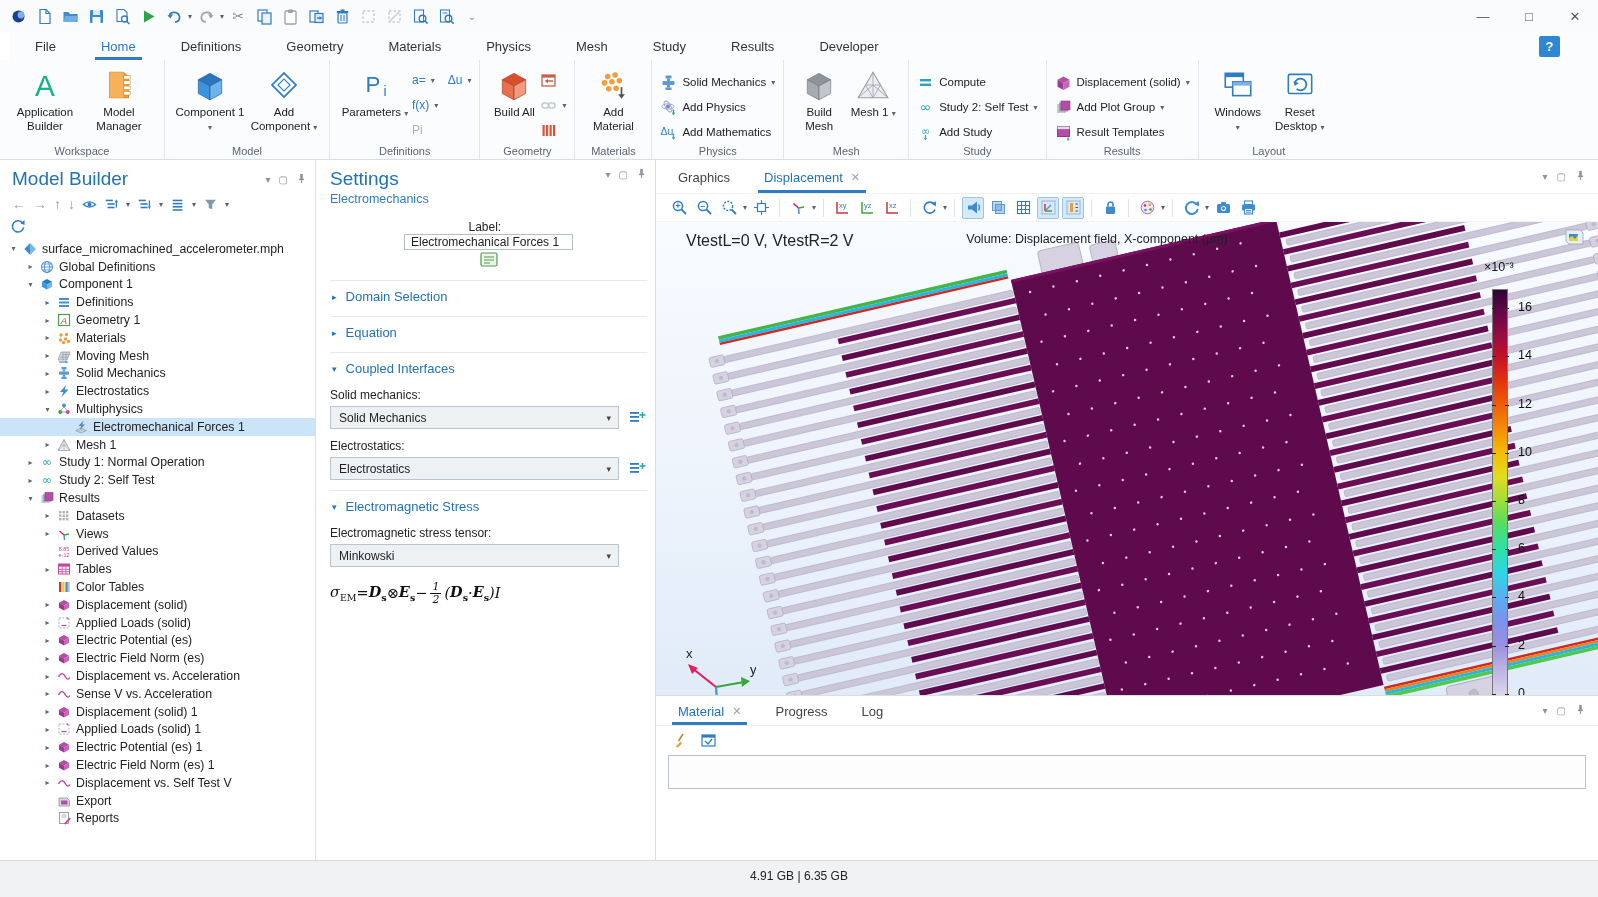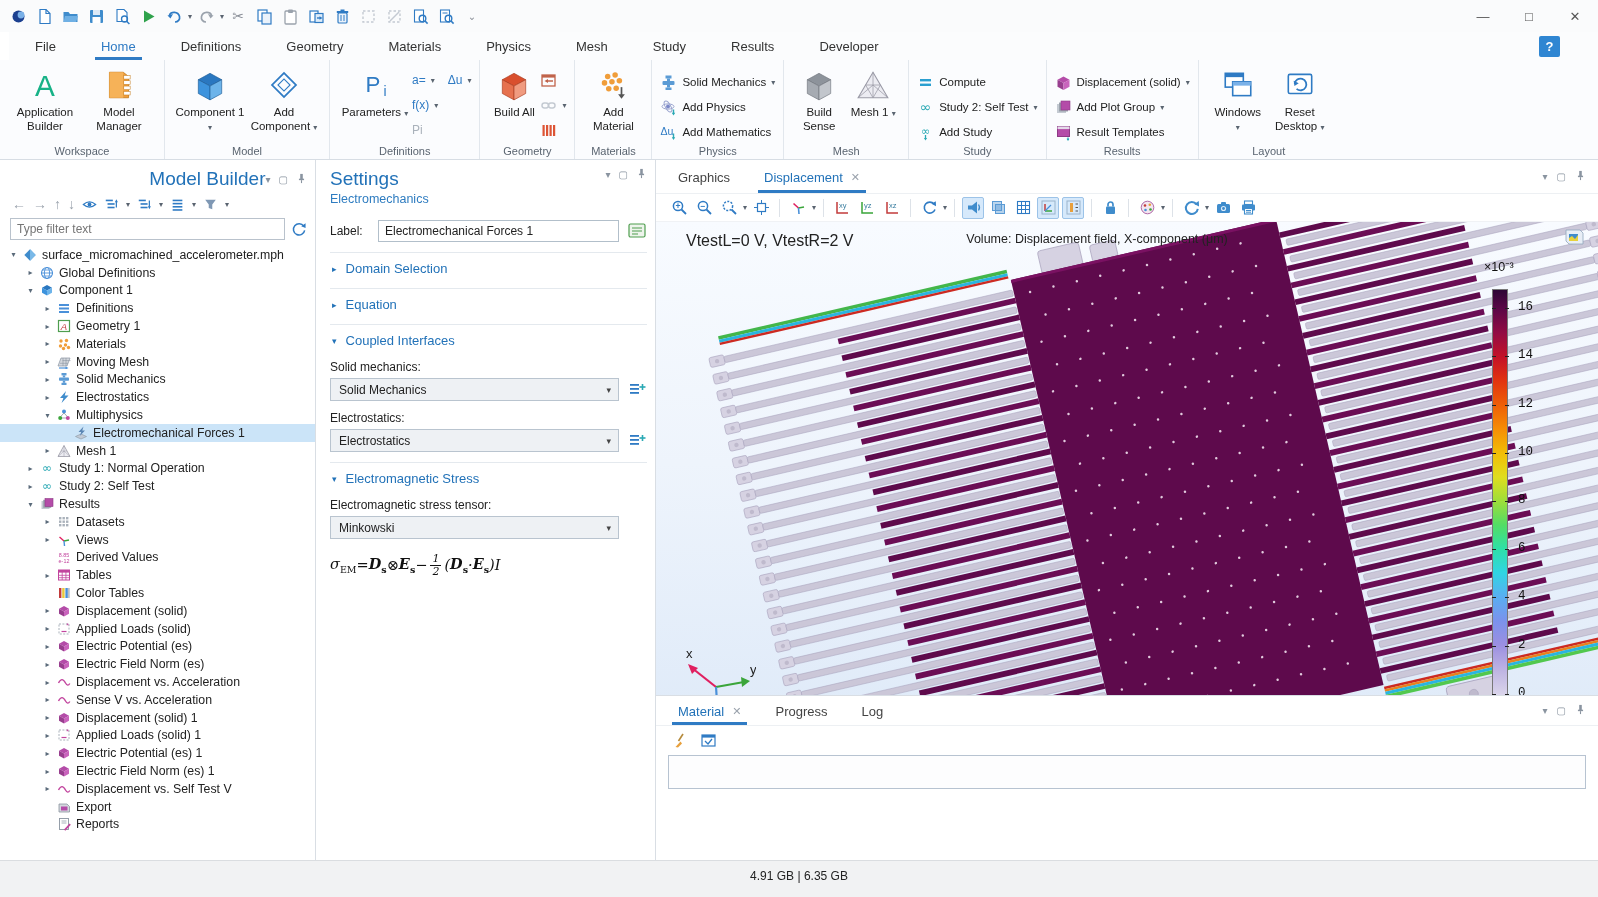--- a/index.html
+++ b/index.html
@@ -30,40 +30,40 @@
   .ric svg{width:100%;height:100%;}
   .rcol{display:flex;flex-direction:column;justify-content:flex-start;gap:3px;padding-top:4px;}
   .rrow{display:flex;align-items:center;gap:5px;height:22px;font-size:11.5px;color:#222;white-space:nowrap;}
   .rrow .sic{width:17px;height:17px;display:flex;align-items:center;justify-content:center;}
   .sic svg{width:17px;height:17px;}
   .chev{font-size:8px;color:#5a6470;}
   .rtxticon{color:#2f7bc4;font-size:12px;}
   .rtxticon.gray{color:#aab2bb;}
   
   .mbpanel{position:absolute;left:0;top:160px;width:316px;height:700px;background:#fff;border-right:1px solid #d9dee4;}
-  .panel-head{display:flex;align-items:center;padding:8px 8px 0 12px;text-align:right;}
+  .panel-head{display:flex;align-items:center;padding:8px 8px 0 12px;}
   .panel-title{font-size:19px;color:#2272b8;flex:1;}
   .corner-ics{display:flex;gap:8px;color:#8a94a0;font-size:10px;align-items:center;}
   .mbtools{display:flex;align-items:center;gap:7px;padding:6px 6px 4px 12px;color:#9aa2ac;font-size:13px;}
   .mbtools .tic{display:flex;align-items:center;}
   .mbtools svg{width:15px;height:15px;}
   .filter-row{display:flex;align-items:center;padding:2px 8px 4px 10px;gap:6px;}
   .filter-input{flex:1;height:22px;border:1px solid #b9c2cc;background:#fff;font-family:"Liberation Sans",sans-serif;font-size:12px;color:#888;padding:0 6px;}
   .tree{overflow:hidden;height:596px;padding-top:2px;}
   .trow{display:flex;align-items:center;height:17.8px;white-space:nowrap;font-size:12.3px;color:#222;}
   .trow.sel{background:#cbe4f8;}
   .trow .arr{width:15px;text-align:center;color:#5a6a7a;font-size:8px;}
   .trow .ticon{width:17px;height:14px;margin-right:4px;display:flex;align-items:center;justify-content:center;}
   .trow .ticon svg{width:14px;height:14px;}
   
   .settings{position:absolute;left:316px;top:160px;width:340px;height:700px;background:#fff;border-right:1px solid #d9dee4;padding:0 8px 0 14px;}
   .set-head{display:flex;align-items:flex-start;padding-top:8px;}
   .set-title{font-size:19px;color:#2272b8;flex:1;}
   .set-sub{font-size:12.5px;color:#2e7cc0;margin-top:2px;margin-bottom:14px;}
-  .fieldrow{display:flex;align-items:center;margin:6px 0;gap:8px;}
+  .fieldrow{display:flex;align-items:center;margin:6px 0;gap:0;flex-direction:column;}
   .fieldrow label{width:40px;font-size:12px;color:#222;}
   .txtinput{flex:1;height:22px;border:1px solid #b2bfca;background:#fff;padding:0 6px;font-size:12px;color:#222;font-family:"Liberation Sans",sans-serif;}
   .fic{width:20px;height:20px;}
   .fic svg{width:20px;height:20px;}
   .section{border-top:1px solid #e4e9ee;margin-top:10px;padding:8px 0 2px 2px;display:flex;align-items:center;gap:9px;color:#2272b8;font-size:13px;}
   .section .sarr{font-size:9px;color:#2272b8;}
   .caption{font-size:12px;color:#222;margin:10px 0 4px 0;}
   .selrow{display:flex;align-items:center;gap:8px;}
   .select{flex:1;height:23px;background:#eef1f4;border:1px solid #b9c4cf;display:flex;align-items:center;padding:0 8px;font-size:12px;color:#222;position:relative;}
   .select::after{content:"▾";position:absolute;right:7px;color:#444;font-size:9px;}
@@ -86,21 +86,21 @@
   .gsep{width:1px;height:18px;background:#dde2e8;margin:0 4px;}
   .gcorner{margin-left:auto;display:flex;gap:9px;padding-right:12px;color:#8a94a0;font-size:10px;align-items:center;}
   .canvas{position:relative;width:942px;height:535px;background:linear-gradient(180deg,#f8fbff 0%,#eef4fc 45%,#dde9f8 100%);overflow:hidden;}
   .anno{position:absolute;left:30px;top:10px;font-size:16px;color:#222;}
   .ptitle{position:absolute;left:0;right:60px;top:10px;text-align:center;font-size:12.5px;color:#222;}
   .scene-ic{position:absolute;right:14px;top:6px;width:20px;height:18px;}
   
   .cbar{position:absolute;left:836px;top:67px;width:16px;height:424px;border:1px solid #777;
         background:linear-gradient(180deg,#2e0636 0%,#5c0747 4.5%,#930b43 10.2%,#c41227 15.9%,#e2340f 21.6%,#ee5f07 27.3%,#f68e05 33%,#f2bd06 38.6%,#e0dd1e 44.3%,#9ede3a 50%,#52dd66 55.7%,#2ee0a8 61.4%,#30d5e3 67%,#59aef2 72.7%,#7b92ec 78.4%,#9b8fe2 84.1%,#bcb2e2 89.8%,#d8d2ea 95.5%,#f2eff8 100%);}
   .cb-exp{position:absolute;left:826px;top:36px;font-size:12.5px;color:#111;}
-  .cbtick{position:absolute;font-size:12.5px;color:#111;font-family:Liberation Mono, monospace;}
+  .cbtick{position:absolute;font-size:12.5px;color:#111;}
   .cbmark{position:absolute;width:4px;height:1px;background:#222;}
   
   .triad{position:absolute;left:20px;top:420px;width:80px;height:90px;}
   
   .msgs{position:absolute;left:656px;top:695px;width:942px;height:102px;background:#fff;border-top:1px solid #d9dee4;}
   .msgs .gtabs{height:30px;}
   .mtools{display:flex;gap:8px;align-items:center;padding:4px 0 2px 14px;}
   .mtools .gtb{width:20px;height:20px;}
   .msgbox{margin:3px 12px;height:34px;border:1px solid #b7c3d1;background:#fdfdfe;}
   
@@ -407,21 +407,21 @@
       </div>
       <span class="rgname">Physics</span>
     </div>
     <div class="rgroup">
       <div class="rbig" style="width:54px;">
         <span class="ric"><svg viewBox="0 0 32 32">
               <path d="M5 11 16 5l11 6-11 6z" fill="#8d939b" stroke="#6f757d" stroke-width="0.6"></path>
               <path d="M5 11v13l11 6V17z" fill="#a6abb2" stroke="#6f757d" stroke-width="0.6"></path>
               <path d="M27 11v13l-11 6V17z" fill="#c2c6cc" stroke="#6f757d" stroke-width="0.6"></path>
             </svg></span>
-        <span>Build Sense</span>
+        <span>Build Mesh</span>
       </div>
       <div class="rbig" style="width:54px;">
         <span class="ric"><svg viewBox="0 0 32 32">
               <path d="M16 4 30 28H2z" fill="#ececf2" stroke="#9a9aa6"></path>
               <path d="M16 4v24M9 16h14M2 28l14-12 14 12M9 16 16 28M23 16 16 28" stroke="#9a9aa6" stroke-width="0.7" fill="none"></path>
             </svg></span>
         <span><span>Mesh 1</span> <span class="chev">▾</span></span>
       </div>
       <span class="rgname">Mesh</span>
     </div>
@@ -572,21 +572,20 @@
         </span>
         <span class="chev">▾</span>
       <span class="tic">
           <svg viewBox="0 0 17 17">
             <polygon points="2.5,3 14.5,3 10.5,8.5 10.5,14 6.5,12.5 6.5,8.5" fill="#7f98b4" stroke="#5e7globalization0" stroke-width="0"></polygon>
           </svg>
         </span>
         <span class="chev">▾</span>
     </div>
     <div class="filter-row">
-      <input class="filter-input" placeholder="Type filter text" style="">
       <span style="width:16px;height:16px;"><svg viewBox="0 0 17 17">
             <path d="M13.5 5.5 A6 6 0 1 0 14.5 10" fill="none" stroke="#2f7bc4" stroke-width="1.6"></path>
             <polygon points="15.5,2.5 15.5,7.5 10.8,5.5" fill="#2f7bc4"></polygon>
           </svg></span>
     </div>
     <div class="tree" id="mbtree">
         <div class="trow" style="padding-left: 6px;">
           <span class="arr">▾</span>
           <span class="ticon">
             <svg viewBox="0 0 14 14">

